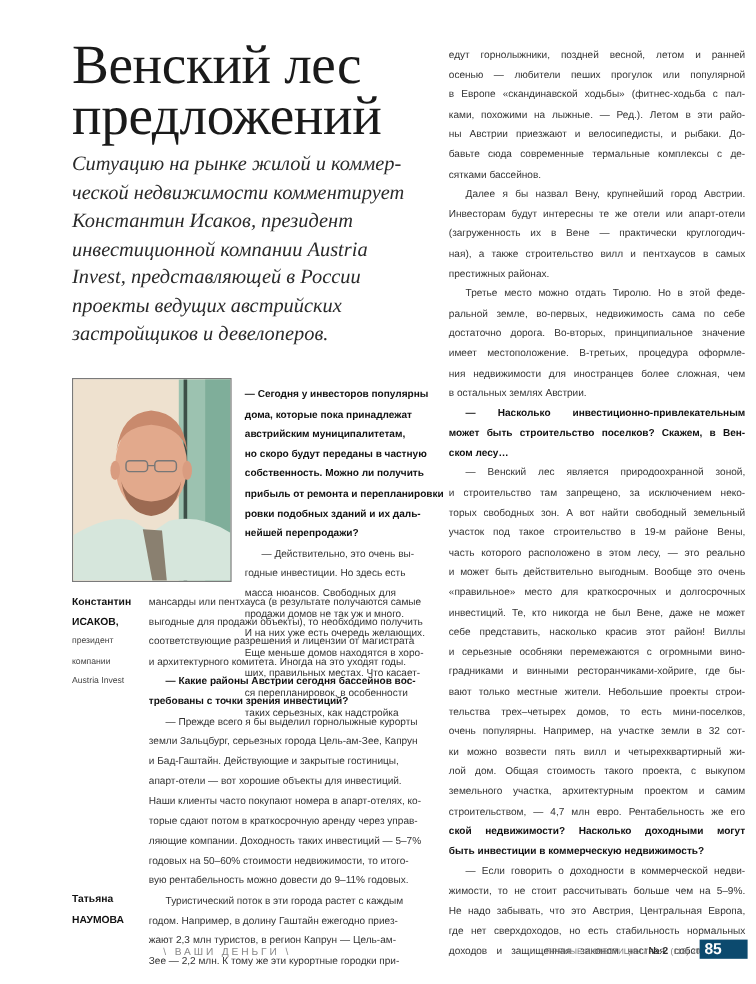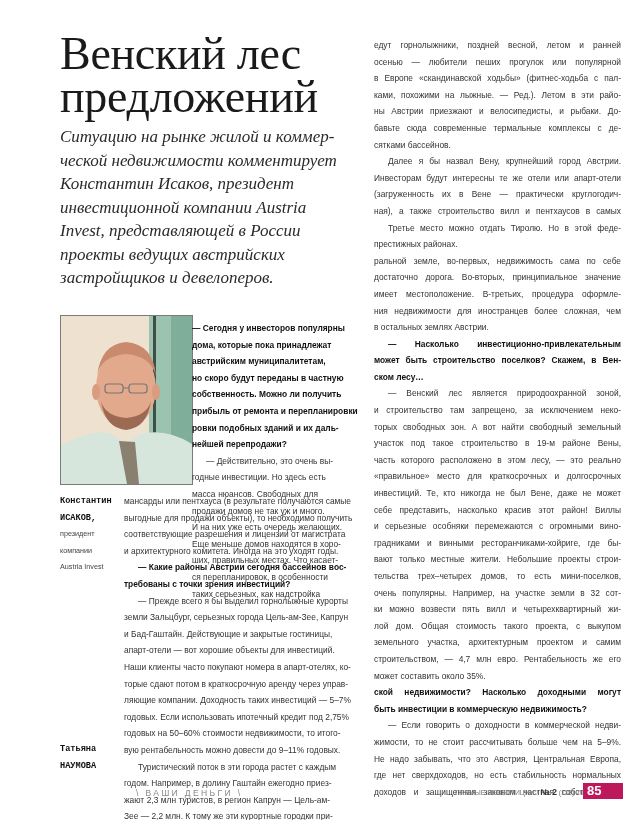--- a/index.html
+++ b/index.html
@@ -8,30 +8,30 @@
   .title { left: 60px; top: 32px; width: 300px; font-family: "Liberation Serif", serif; font-size: 46px; line-height: 43px; color: #1a1a1a; letter-spacing: -0.3px; }
   .title div { white-space: nowrap; }
   .lede { left: 60px; top: 125px; width: 290px; font-family: "Liberation Serif", serif; font-style: italic; font-size: 17px; line-height: 23.5px; color: #2a2a2a; }
   .lede div { white-space: nowrap; }
   .body-text { font-family: "Liberation Sans", sans-serif; font-size: 8.4px; line-height: 16.6px; color: #333; }
   .body-text .ln { white-space: nowrap; text-align: justify; text-align-last: justify; height: 16.6px; }
   .body-text .ln.last { text-align-last: left; }
   .body-text .ln.ind { padding-left: 14px; }
   .body-text .q { font-weight: bold; color: #111; }
   .col-right { left: 374px; top: 37px; width: 247px; }
-  .col-mid { left: 192px; top: 320px; width: 126px; }
+  .col-mid { left: 204px; top: 320px; width: 126px; }
   .col-wide { left: 124px; top: 493px; width: 206px; }
   .photo { left: 60px; top: 315px; width: 131px; height: 168px; border: 1px solid #7a7a7a; overflow: hidden; background: linear-gradient(90deg, #f0e4d4 0%, #efe2d0 40%, #cfe0d4 75%, #8fb8a6 100%); }
   .caption { font-family: "Liberation Sans", sans-serif; }
-  .cap-name { font-size: 8.6px; font-weight: bold; line-height: 16.6px; color: #111; white-space: nowrap; font-family: Liberation Mono, monospace; }
+  .cap-name { font-size: 8.6px; font-weight: bold; line-height: 16.6px; color: #111; white-space: nowrap; }
   .cap-role { font-size: 7.2px; line-height: 16.6px; color: #444; white-space: nowrap; }
   .footer-left { left: 136px; top: 788px; font-family: "Liberation Sans", sans-serif; font-size: 8.5px; letter-spacing: 2.4px; color: #888; white-space: nowrap; }
   .footer-right { left: 455px; top: 787px; font-family: "Liberation Sans", sans-serif; font-size: 6.8px; color: #777; white-space: nowrap; }
   .footer-right b { color: #333; font-size: 8.5px; }
-  .page-num { left: 583px; top: 783px; width: 40px; height: 16px; background: #be185d; color: #fff; font-family: "Liberation Sans", sans-serif; font-weight: bold; font-size: 13px; line-height: 16px; padding-left: 4px; box-sizing: border-box; }
+  .page-num { left: 583px; top: 783px; width: 40px; height: 16px; background: #0c4a6e; color: #fff; font-family: "Liberation Sans", sans-serif; font-weight: bold; font-size: 13px; line-height: 16px; padding-left: 4px; box-sizing: border-box; }
 </style>
 </head>
 <body>
 
 <div class="abs title">
   <div>Венский лес</div>
   <div>предложений</div>
 </div>
 
 <div class="abs lede">
@@ -102,68 +102,67 @@
     <div class="ln last"><span>и архитектурного комитета. Иногда на это уходят годы.</span></div>
     <div class="ln q ind"><span>— Какие районы Австрии сегодня бассейнов вос-</span></div>
     <div class="ln q last"><span>требованы с точки зрения инвестиций?</span></div>
     <div class="ln ind"><span>— Прежде всего я бы выделил горнолыжные курорты</span></div>
     <div class="ln"><span>земли Зальцбург, серьезных города Цель-ам-Зее, Капрун</span></div>
     <div class="ln"><span>и Бад-Гаштайн. Действующие и закрытые гостиницы,</span></div>
     <div class="ln"><span>апарт-отели — вот хорошие объекты для инвестиций.</span></div>
     <div class="ln"><span>Наши клиенты часто покупают номера в апарт-отелях, ко-</span></div>
     <div class="ln"><span>торые сдают потом в краткосрочную аренду через управ-</span></div>
     <div class="ln"><span>ляющие компании. Доходность таких инвестиций — 5–7%</span></div>
-    <div class="ln"><span>годовых. Если использовать ипотечный кредит под 2,75%</span></div>
     <div class="ln"><span>годовых на 50–60% стоимости недвижимости, то итого-</span></div>
     <div class="ln last"><span>вую рентабельность можно довести до 9–11% годовых.</span></div>
     <div class="ln ind"><span>Туристический поток в эти города растет с каждым</span></div>
     <div class="ln"><span>годом. Например, в долину Гаштайн ежегодно приез-</span></div>
     <div class="ln"><span>жают 2,3 млн туристов, в регион Капрун — Цель-ам-</span></div>
     <div class="ln"><span>Зее — 2,2 млн. К тому же эти курортные городки при-</span></div>
   </div>
 <div class="abs body-text col-right" id="col-right">
     <div class="ln"><span>едут горнолыжники, поздней весной, летом и ранней</span></div>
     <div class="ln"><span>осенью — любители пеших прогулок или популярной</span></div>
     <div class="ln"><span>в Европе «скандинавской ходьбы» (фитнес-ходьба с пал-</span></div>
     <div class="ln"><span>ками, похожими на лыжные. — Ред.). Летом в эти райо-</span></div>
     <div class="ln"><span>ны Австрии приезжают и велосипедисты, и рыбаки. До-</span></div>
     <div class="ln"><span>бавьте сюда современные термальные комплексы с де-</span></div>
     <div class="ln last"><span>сятками бассейнов.</span></div>
     <div class="ln ind"><span>Далее я бы назвал Вену, крупнейший город Австрии.</span></div>
     <div class="ln"><span>Инвесторам будут интересны те же отели или апарт-отели</span></div>
     <div class="ln"><span>(загруженность их в Вене — практически круглогодич-</span></div>
     <div class="ln"><span>ная), а также строительство вилл и пентхаусов в самых</span></div>
+    <div class="ln last"><span>престижных районах.</span></div>
     <div class="ln ind"><span>Третье место можно отдать Тиролю. Но в этой феде-</span></div>
-    <div class="ln last"><span>престижных районах.</span></div>
     <div class="ln"><span>ральной земле, во-первых, недвижимость сама по себе</span></div>
     <div class="ln"><span>достаточно дорога. Во-вторых, принципиальное значение</span></div>
     <div class="ln"><span>имеет местоположение. В-третьих, процедура оформле-</span></div>
     <div class="ln"><span>ния недвижимости для иностранцев более сложная, чем</span></div>
     <div class="ln last"><span>в остальных землях Австрии.</span></div>
     <div class="ln q ind"><span>— Насколько инвестиционно-привлекательным</span></div>
     <div class="ln q"><span>может быть строительство поселков? Скажем, в Вен-</span></div>
     <div class="ln q last"><span>ском лесу…</span></div>
     <div class="ln ind"><span>— Венский лес является природоохранной зоной,</span></div>
     <div class="ln"><span>и строительство там запрещено, за исключением неко-</span></div>
     <div class="ln"><span>торых свободных зон. А вот найти свободный земельный</span></div>
     <div class="ln"><span>участок под такое строительство в 19-м районе Вены,</span></div>
     <div class="ln"><span>часть которого расположено в этом лесу, — это реально</span></div>
+    <div class="ln"><span>и может быть действительно выгодным. Вообще это очень</span></div>
     <div class="ln"><span>«правильное» место для краткосрочных и долгосрочных</span></div>
     <div class="ln"><span>инвестиций. Те, кто никогда не был Вене, даже не может</span></div>
     <div class="ln"><span>себе представить, насколько красив этот район! Виллы</span></div>
     <div class="ln"><span>и серьезные особняки перемежаются с огромными вино-</span></div>
     <div class="ln"><span>градниками и винными ресторанчиками-хойриге, где бы-</span></div>
     <div class="ln"><span>вают только местные жители. Небольшие проекты строи-</span></div>
     <div class="ln"><span>тельства трех–четырех домов, то есть мини-поселков,</span></div>
     <div class="ln"><span>очень популярны. Например, на участке земли в 32 сот-</span></div>
     <div class="ln"><span>ки можно возвести пять вилл и четырехквартирный жи-</span></div>
     <div class="ln"><span>лой дом. Общая стоимость такого проекта, с выкупом</span></div>
     <div class="ln"><span>земельного участка, архитектурным проектом и самим</span></div>
     <div class="ln"><span>строительством, — 4,7 млн евро. Рентабельность же его</span></div>
-    <div class="ln last"><span>может составить около 35%.</span></div>
     <div class="ln q"><span>ской недвижимости? Насколько доходными могут</span></div>
     <div class="ln q last"><span>быть инвестиции в коммерческую недвижимость?</span></div>
     <div class="ln ind"><span>— Если говорить о доходности в коммерческой недви-</span></div>
     <div class="ln"><span>жимости, то не стоит рассчитывать больше чем на 5–9%.</span></div>
     <div class="ln"><span>Не надо забывать, что это Австрия, Центральная Европа,</span></div>
     <div class="ln"><span>где нет сверхдоходов, но есть стабильность нормальных</span></div>
     <div class="ln"><span>доходов и защищенная законом частная собственность.</span></div>
   </div>
 
 <div class="abs footer-left">\ ВАШИ ДЕНЬГИ \</div>

